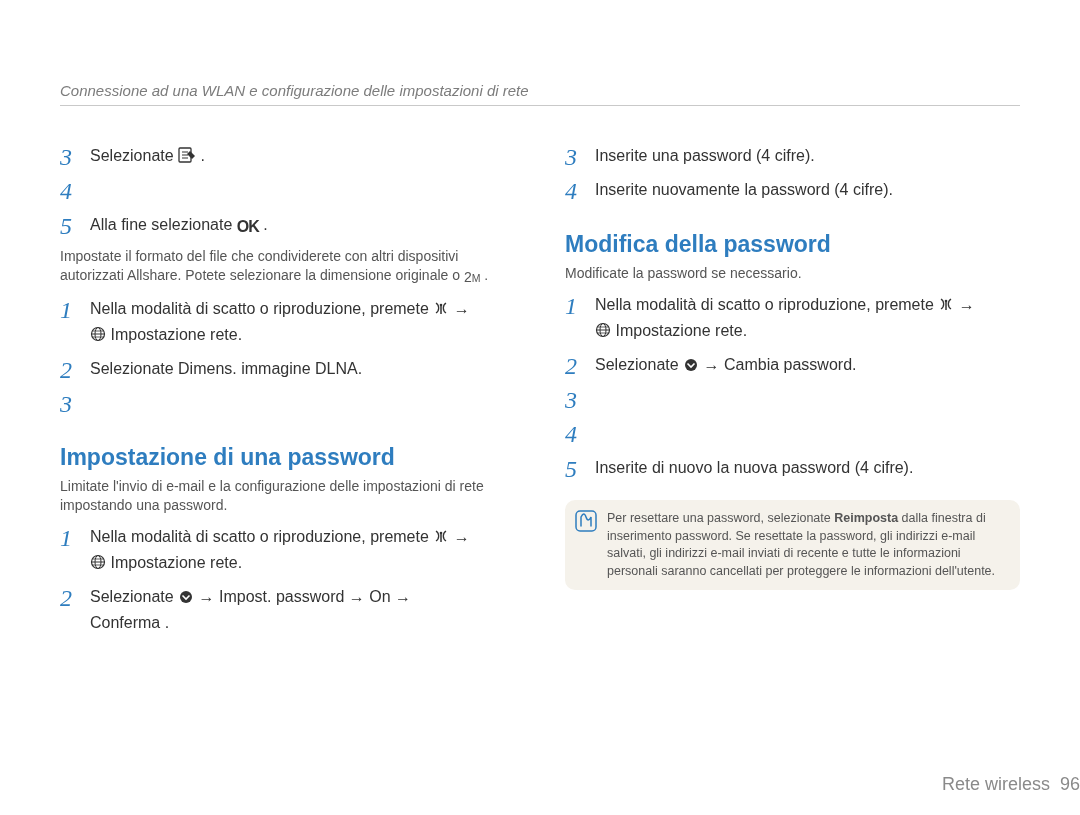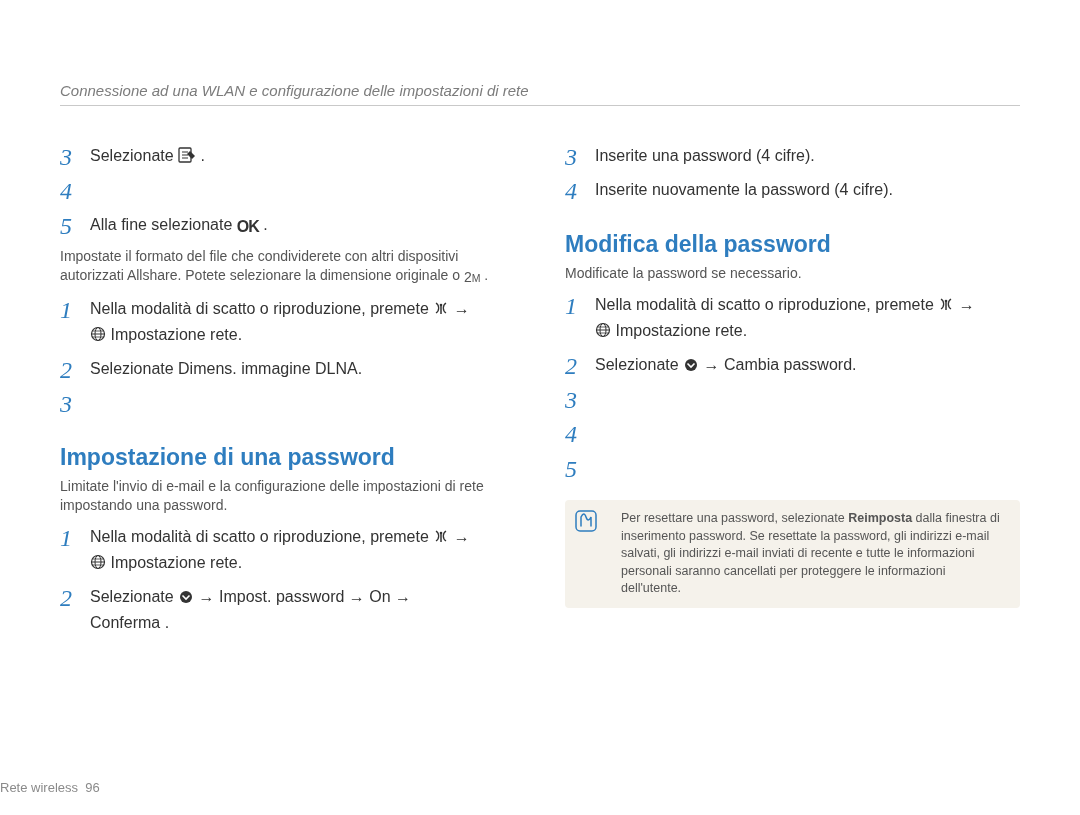--- a/index.html
+++ b/index.html
@@ -67,39 +67,39 @@
   }
   .step-body .bold {
     font-weight: 400;
   }
   .icon {
     display: inline-block;
     vertical-align: -2px;
   }
   .notebox {
     background: #f5f2eb;
-    border-radius: 4px;
+    border-radius: 10px;
     padding: 10px 14px 10px 10px;
     display: flex;
-    gap: 24px;
+    gap: 10px;
     font-size: 12.5px;
     color: #555;
     line-height: 1.4;
     margin-top: 18px;
   }
   .note-icon {
     flex: 0 0 auto;
   }
   .footer {
     position: absolute;
     bottom: 20px;
     width: 100%;
     left: 0;
-    text-align: left;
-    font-size: 13px;
+    text-align: right;
+    font-size: 18px;
     color: #8a8a8a;
   }
   svg { display:inline-block; }
 </style>
 </head>
 <body>
 
 <div class="page">
 
   <div class="breadcrumb">Connessione ad una WLAN e configurazione delle impostazioni di rete</div>
@@ -286,20 +286,21 @@
       </div>
 
       <div class="step">
         <div class="step-num">3</div>
       </div>
       <div class="step">
         <div class="step-num">4</div>
       </div>
       <div class="step">
         <div class="step-num">5</div>
+        <div class="step-body"><span>Inserite di nuovo la nuova password (4 cifre).</span></div>
       </div>
 
       <div class="notebox">
         <div class="note-icon">
           <svg width="22" height="22" viewBox="0 0 22 22">
               <rect x="1" y="1" width="20" height="20" rx="4" fill="none" stroke="#2e7dbf" stroke-width="1.5"></rect>
               <path d="M6 16 L6 7 M6 7 Q9 1 11 7 Q13 13 16 7 L16 16" fill="none" stroke="#2e7dbf" stroke-width="1.5" stroke-linecap="round"></path>
             </svg>
         </div>
         <div>

